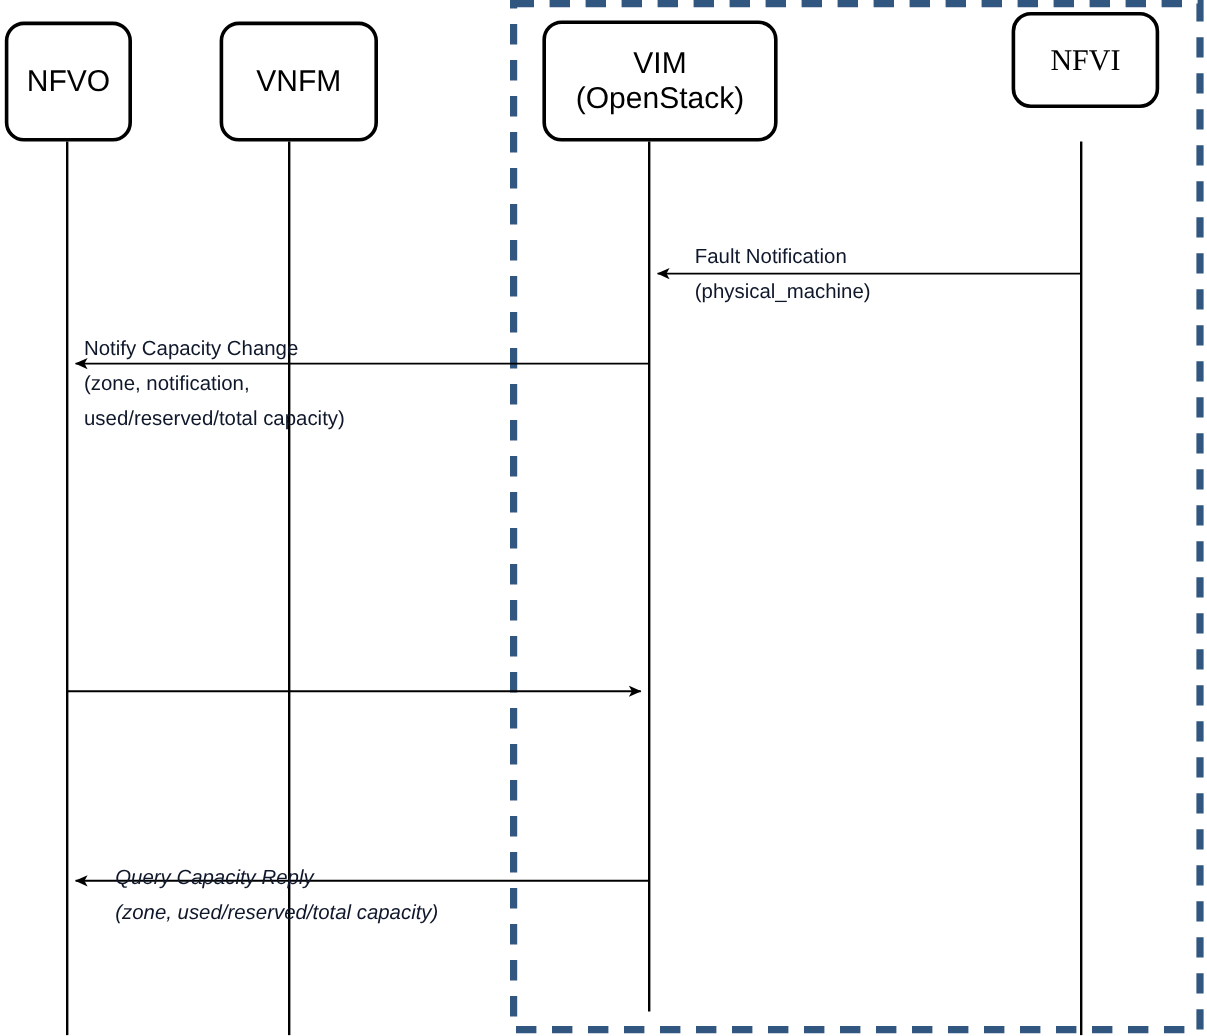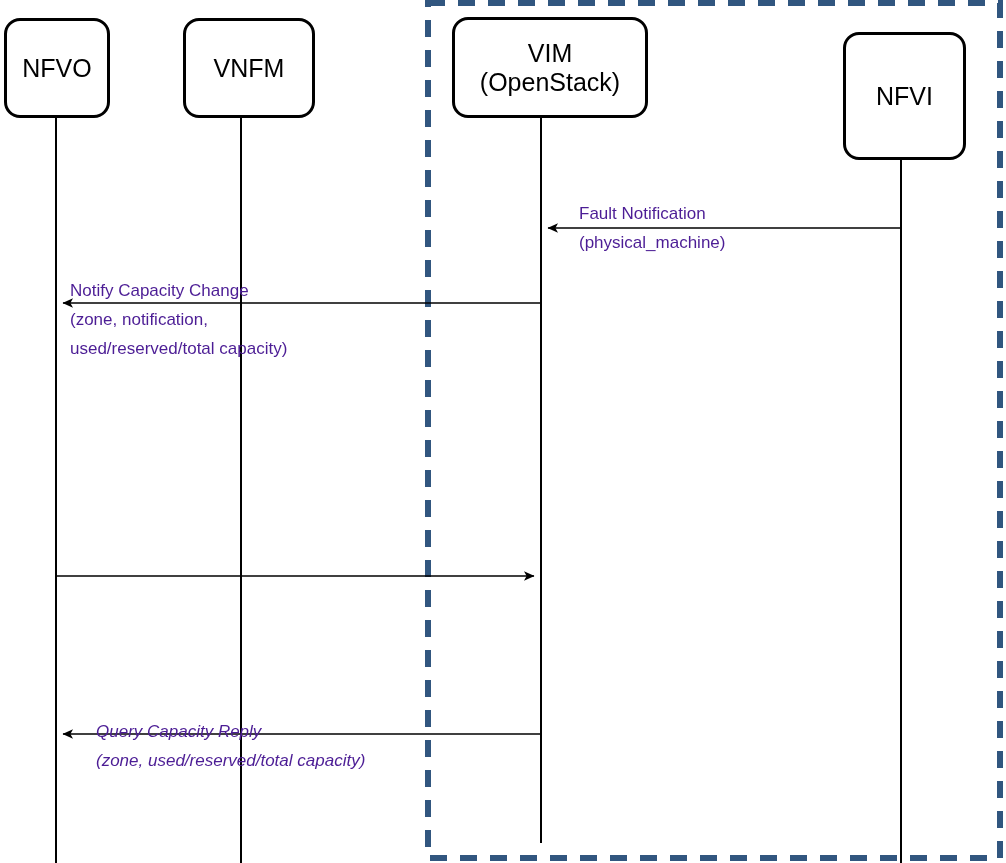--- a/index.html
+++ b/index.html
@@ -39,21 +39,21 @@
     font-size: 25px;
     font-family: "Liberation Sans", "DejaVu Sans", sans-serif;
     z-index: 5;
   }
   .actor-label {
     white-space: pre-line;
     display: block;
   }
   .msg-label {
     position: absolute;
-    color: #4c1d95;
+    color: #0f172a;
     font-size: 17px;
     line-height: 1.70;
     white-space: pre-line;
     font-family: "Liberation Sans", "DejaVu Sans", sans-serif;
     z-index: 6;
   }
 </style>
 </head>
 <body>
 
@@ -91,21 +91,21 @@
 
   <div class="actor-box" style="left:183px; top:18px; width:132px; height:100px;">
     <span class="actor-label">VNFM</span>
   </div>
 
   <div class="actor-box" style="left:452px; top:17px; width:196px; height:101px;">
     <span class="actor-label">VIM
 (OpenStack)</span>
   </div>
 
-  <div class="actor-box" style="left:843px; top:32px; width:123px; height:128px;">
+  <div class="actor-box" style="left:843px; top:10px; width:123px; height:80px;font-family:Liberation Serif, serif;">
     <span class="actor-label">NFVI</span>
   </div>
 
   <div class="msg-label" style="left:579px; top:200px;">Fault Notification
 (physical_machine)</div>
 
   <div class="msg-label" style="left:70px; top:277px;">Notify Capacity Change
 (zone, notification,
 used/reserved/total  capacity)</div>
 

